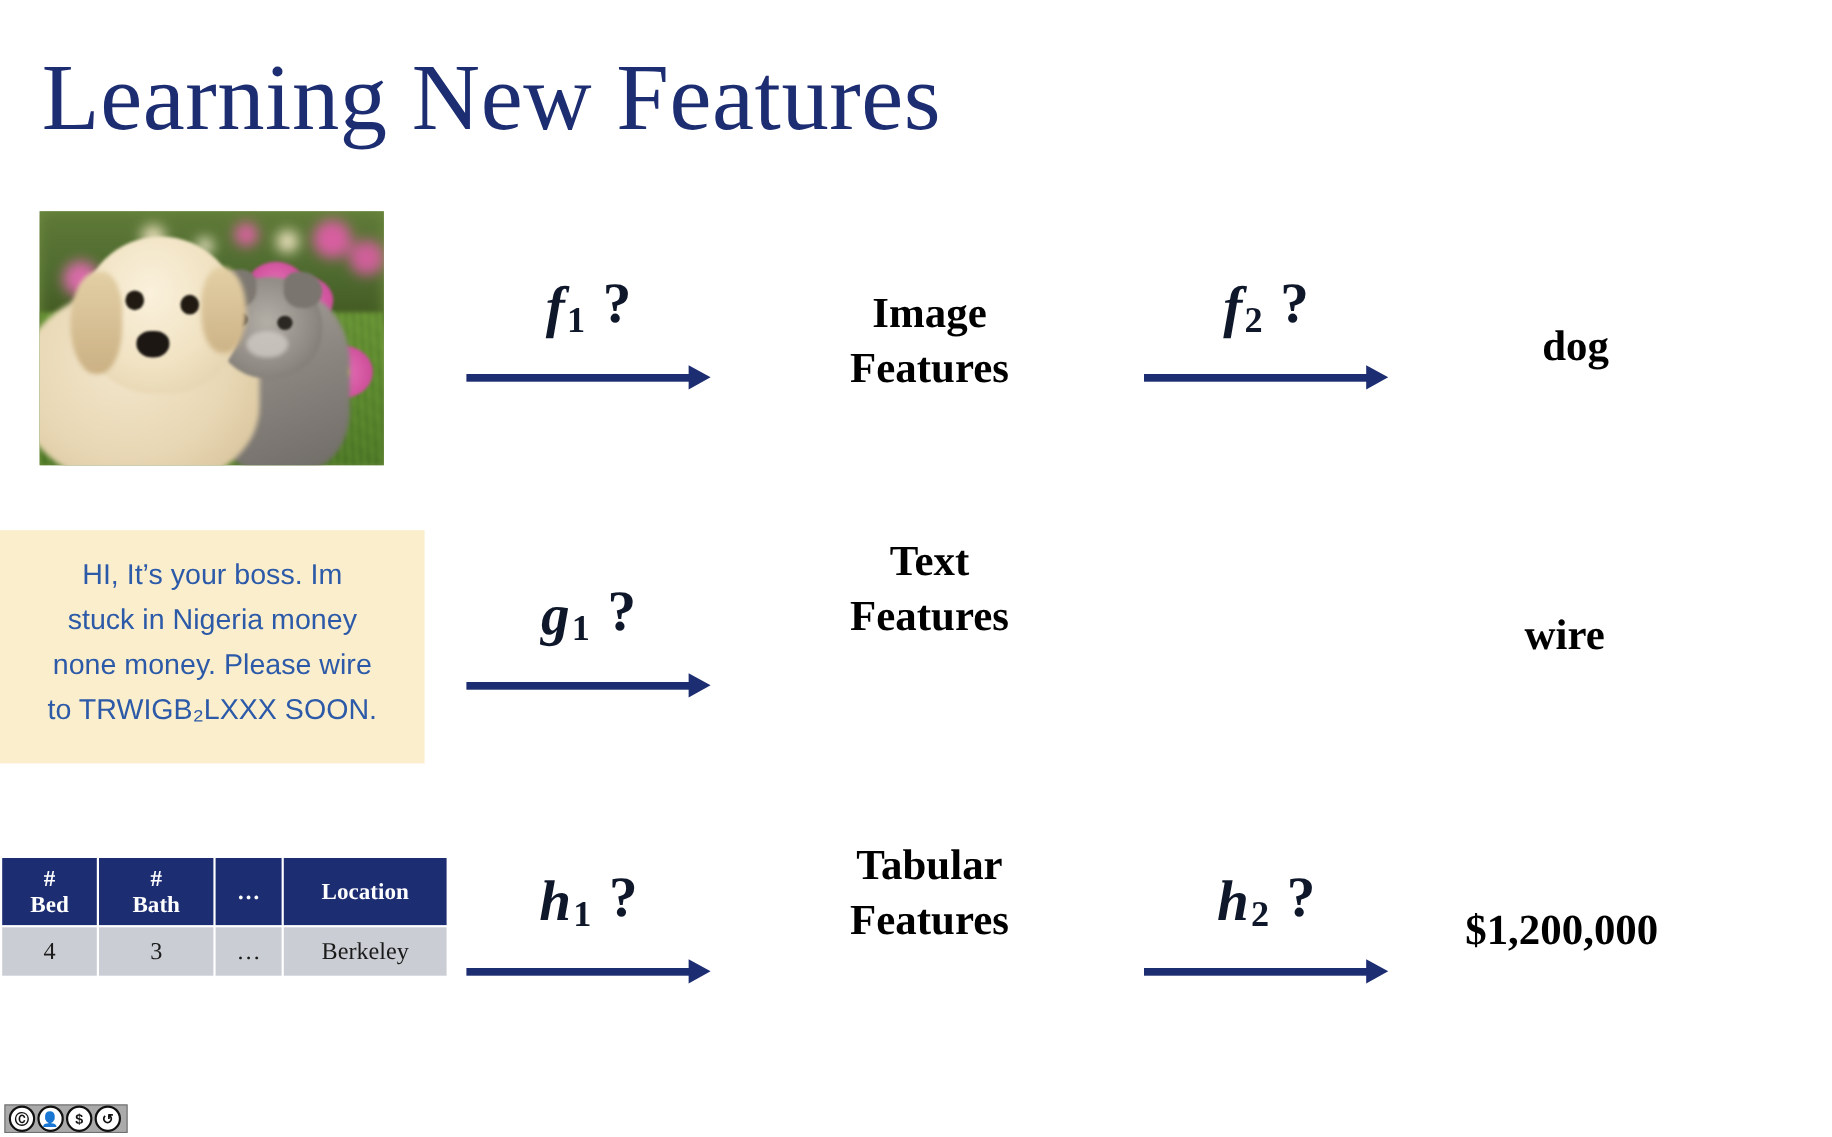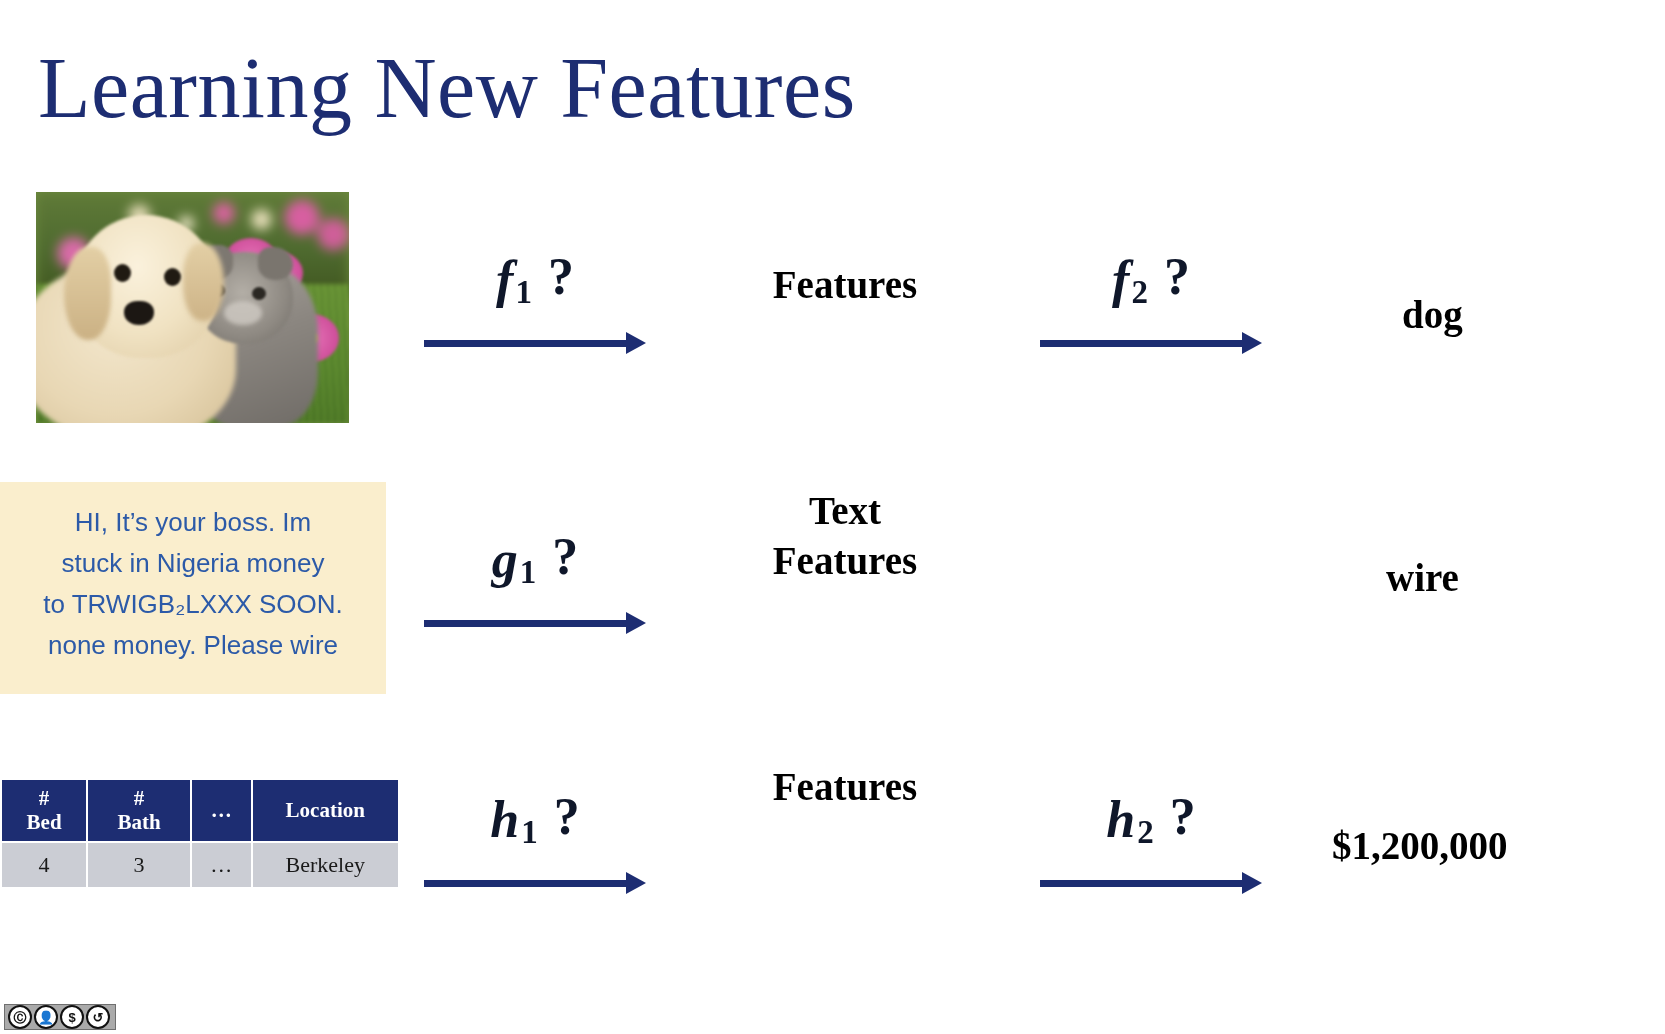--- a/index.html
+++ b/index.html
@@ -40,20 +40,21 @@
   #row-text    { top: 460px; }
   #row-tabular { top: 730px; }
 
   
   .input-slot {
     position: absolute;
     left: 0;
     top: 0;
     width: 400px;
     height: 240px;
+    padding-left: 12px;
   }
 
   
   #pet-photo {
     position: absolute;
     left: 36px;
     top: 17px;
     width: 313px;
     height: 231px;
     overflow: hidden;
@@ -345,20 +346,21 @@
     <div class="fn-label">
       <span>f</span><span class="sub">1</span><span class="q">?</span>
     </div>
     <div class="arrow">
       <div class="shaft"></div>
       <div class="head"></div>
     </div>
   </div>
 
   <div class="feature-label" style="top:85px;">
+    <div>Image</div>
     <div>Features</div>
   </div>
 
   <div class="fn-group fn-2" style="top:40px;height:140px;">
     <div class="fn-label">
       <span>f</span><span class="sub">2</span><span class="q">?</span>
     </div>
     <div class="arrow">
       <div class="shaft"></div>
       <div class="head"></div>
@@ -367,22 +369,22 @@
 
   <div class="output-label" style="left:1402px; top:120px;">dog</div>
 </div>
 
 <div class="row" id="row-text">
 
   <div class="input-slot">
     <div id="spam-box">
       <span class="ln">HI, It’s your boss. Im</span>
       <span class="ln">stuck in Nigeria money</span>
+      <span class="ln">none money. Please wire</span>
       <span class="ln">to TRWIGB₂LXXX SOON.</span>
-      <span class="ln">none money. Please wire</span>
     </div>
   </div>
 
   <div class="fn-group fn-1" style="top:35px;height:140px;text-align:right;">
     <div class="fn-label">
       <span>g</span><span class="sub">1</span><span class="q">?</span>
     </div>
     <div class="arrow">
       <div class="shaft"></div>
       <div class="head"></div>
@@ -435,20 +437,21 @@
     <div class="fn-label">
       <span>h</span><span class="sub">1</span><span class="q">?</span>
     </div>
     <div class="arrow">
       <div class="shaft"></div>
       <div class="head"></div>
     </div>
   </div>
 
   <div class="feature-label" style="top:32px;">
+    <div>Tabular</div>
     <div>Features</div>
   </div>
 
   <div class="fn-group fn-2" style="top:25px;height:140px;">
     <div class="fn-label">
       <span>h</span><span class="sub">2</span><span class="q">?</span>
     </div>
     <div class="arrow">
       <div class="shaft"></div>
       <div class="head"></div>

